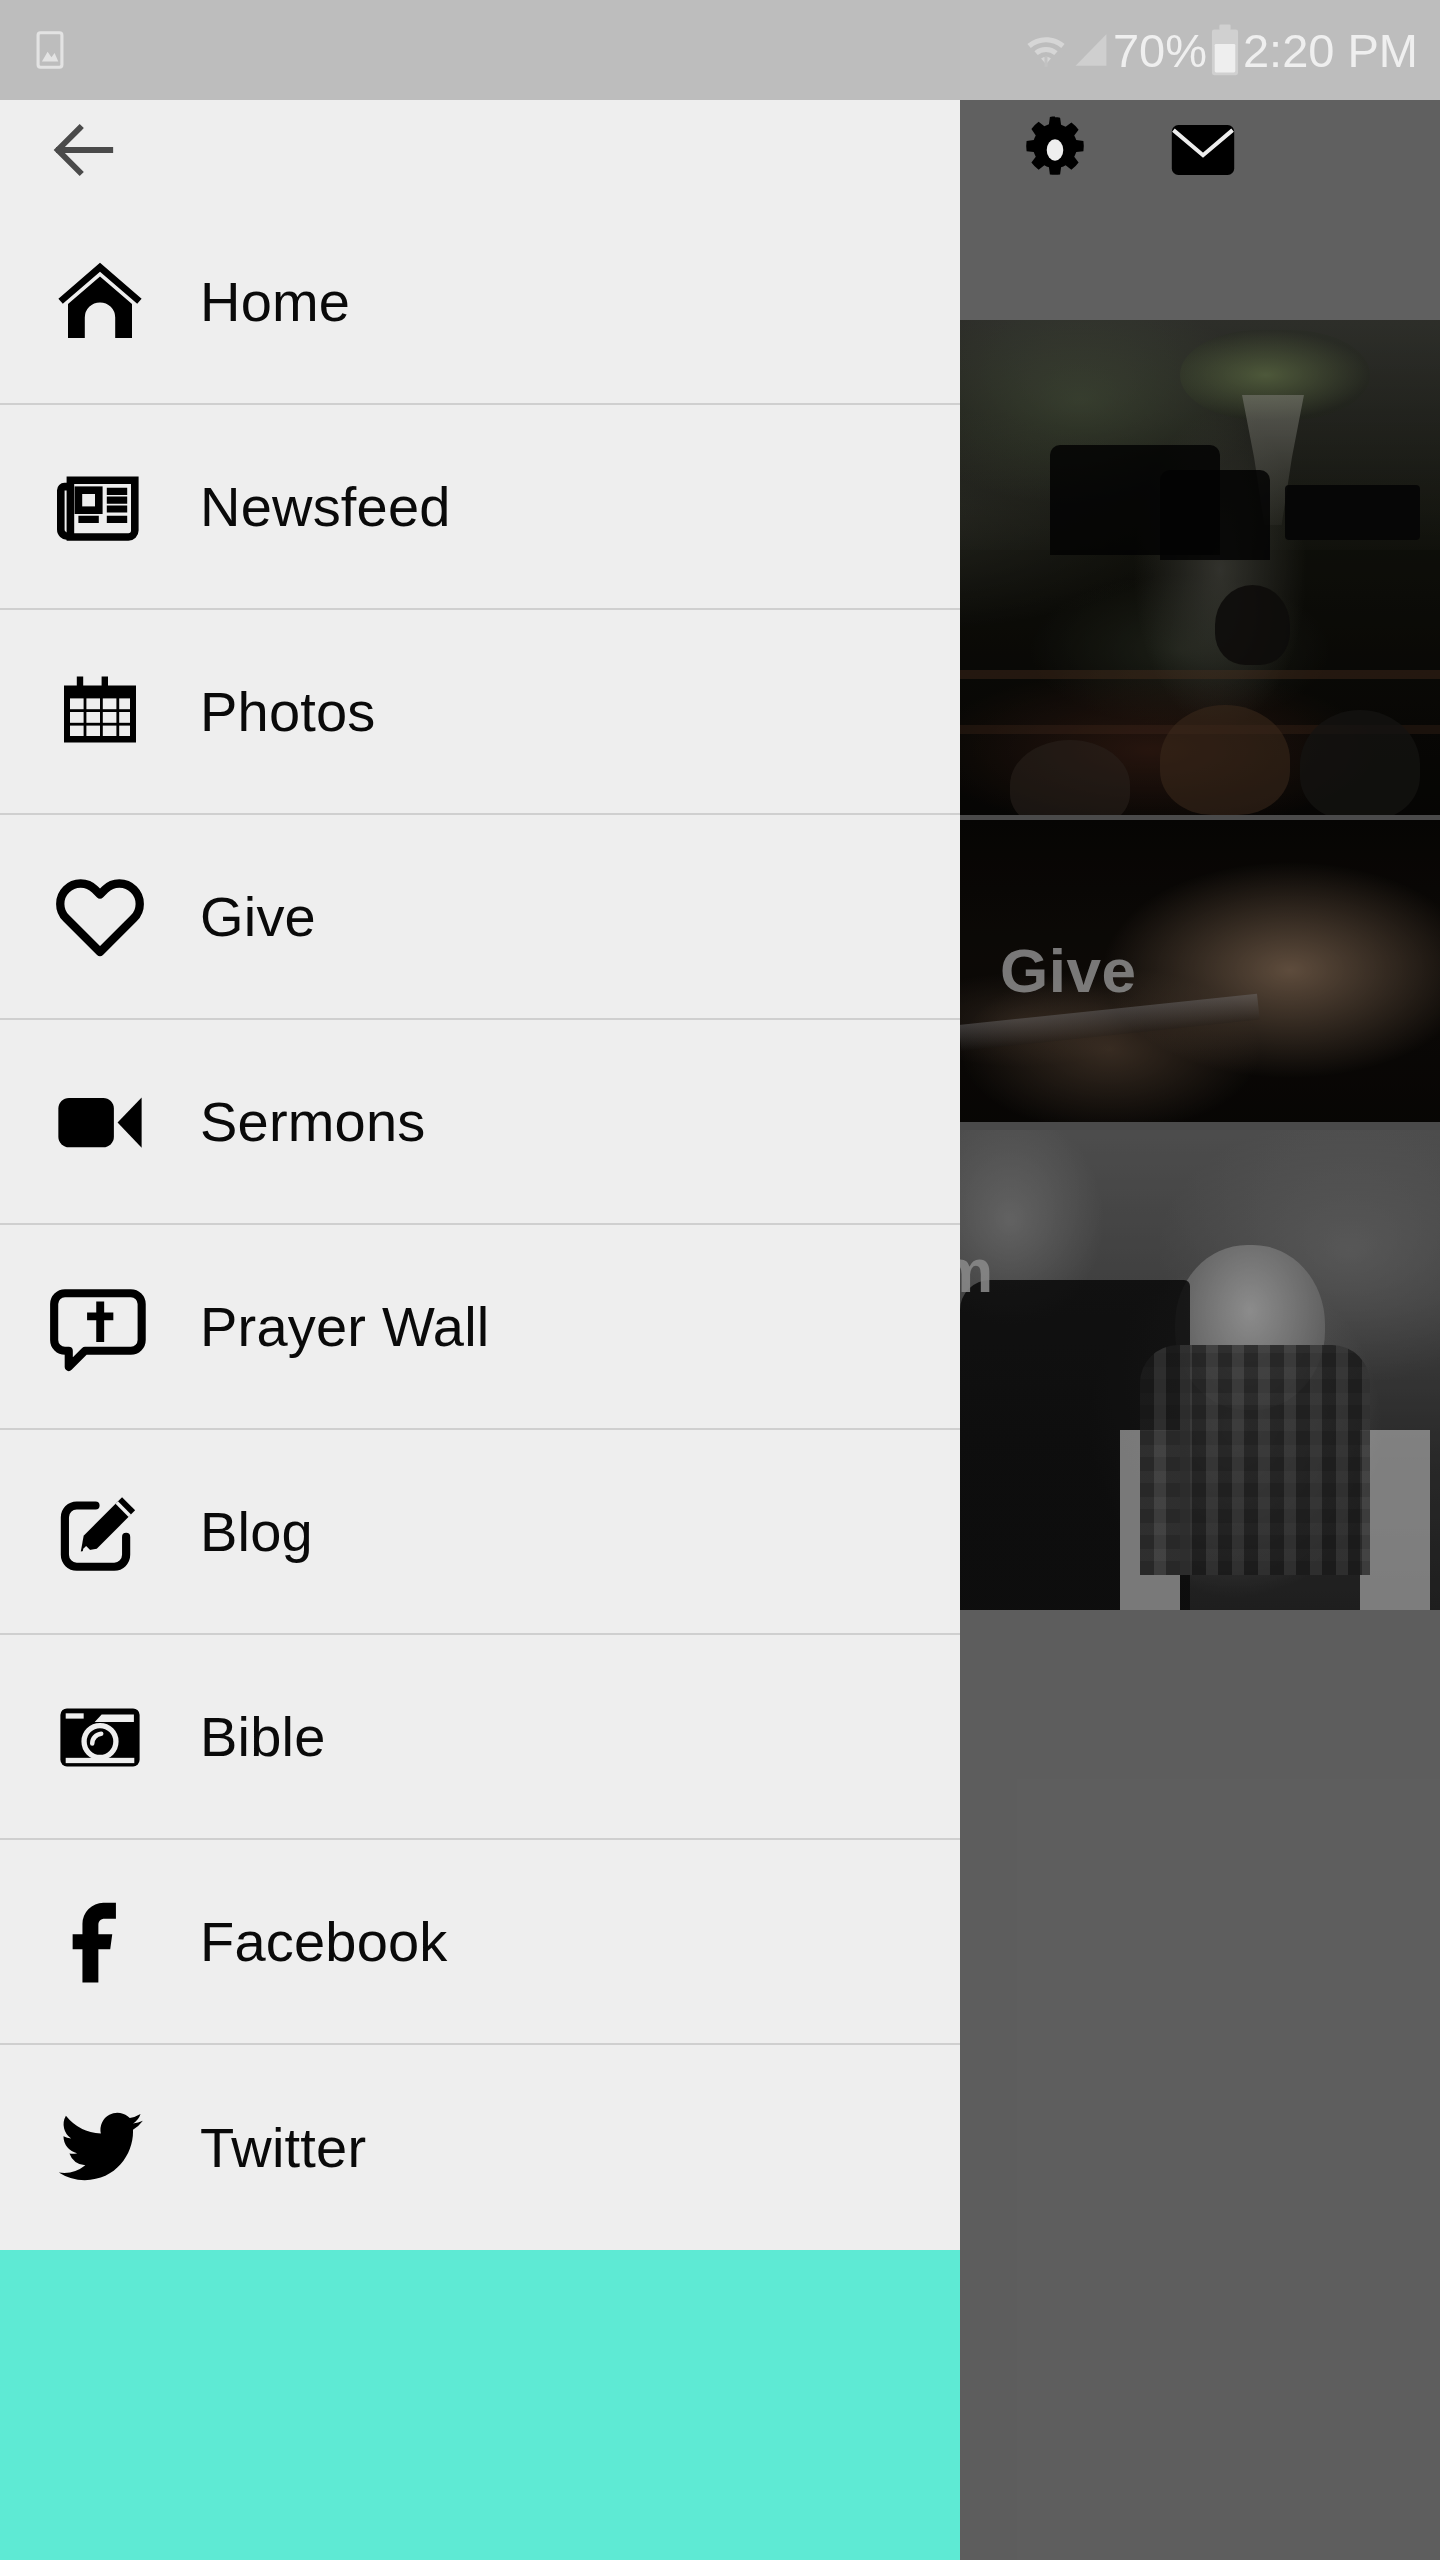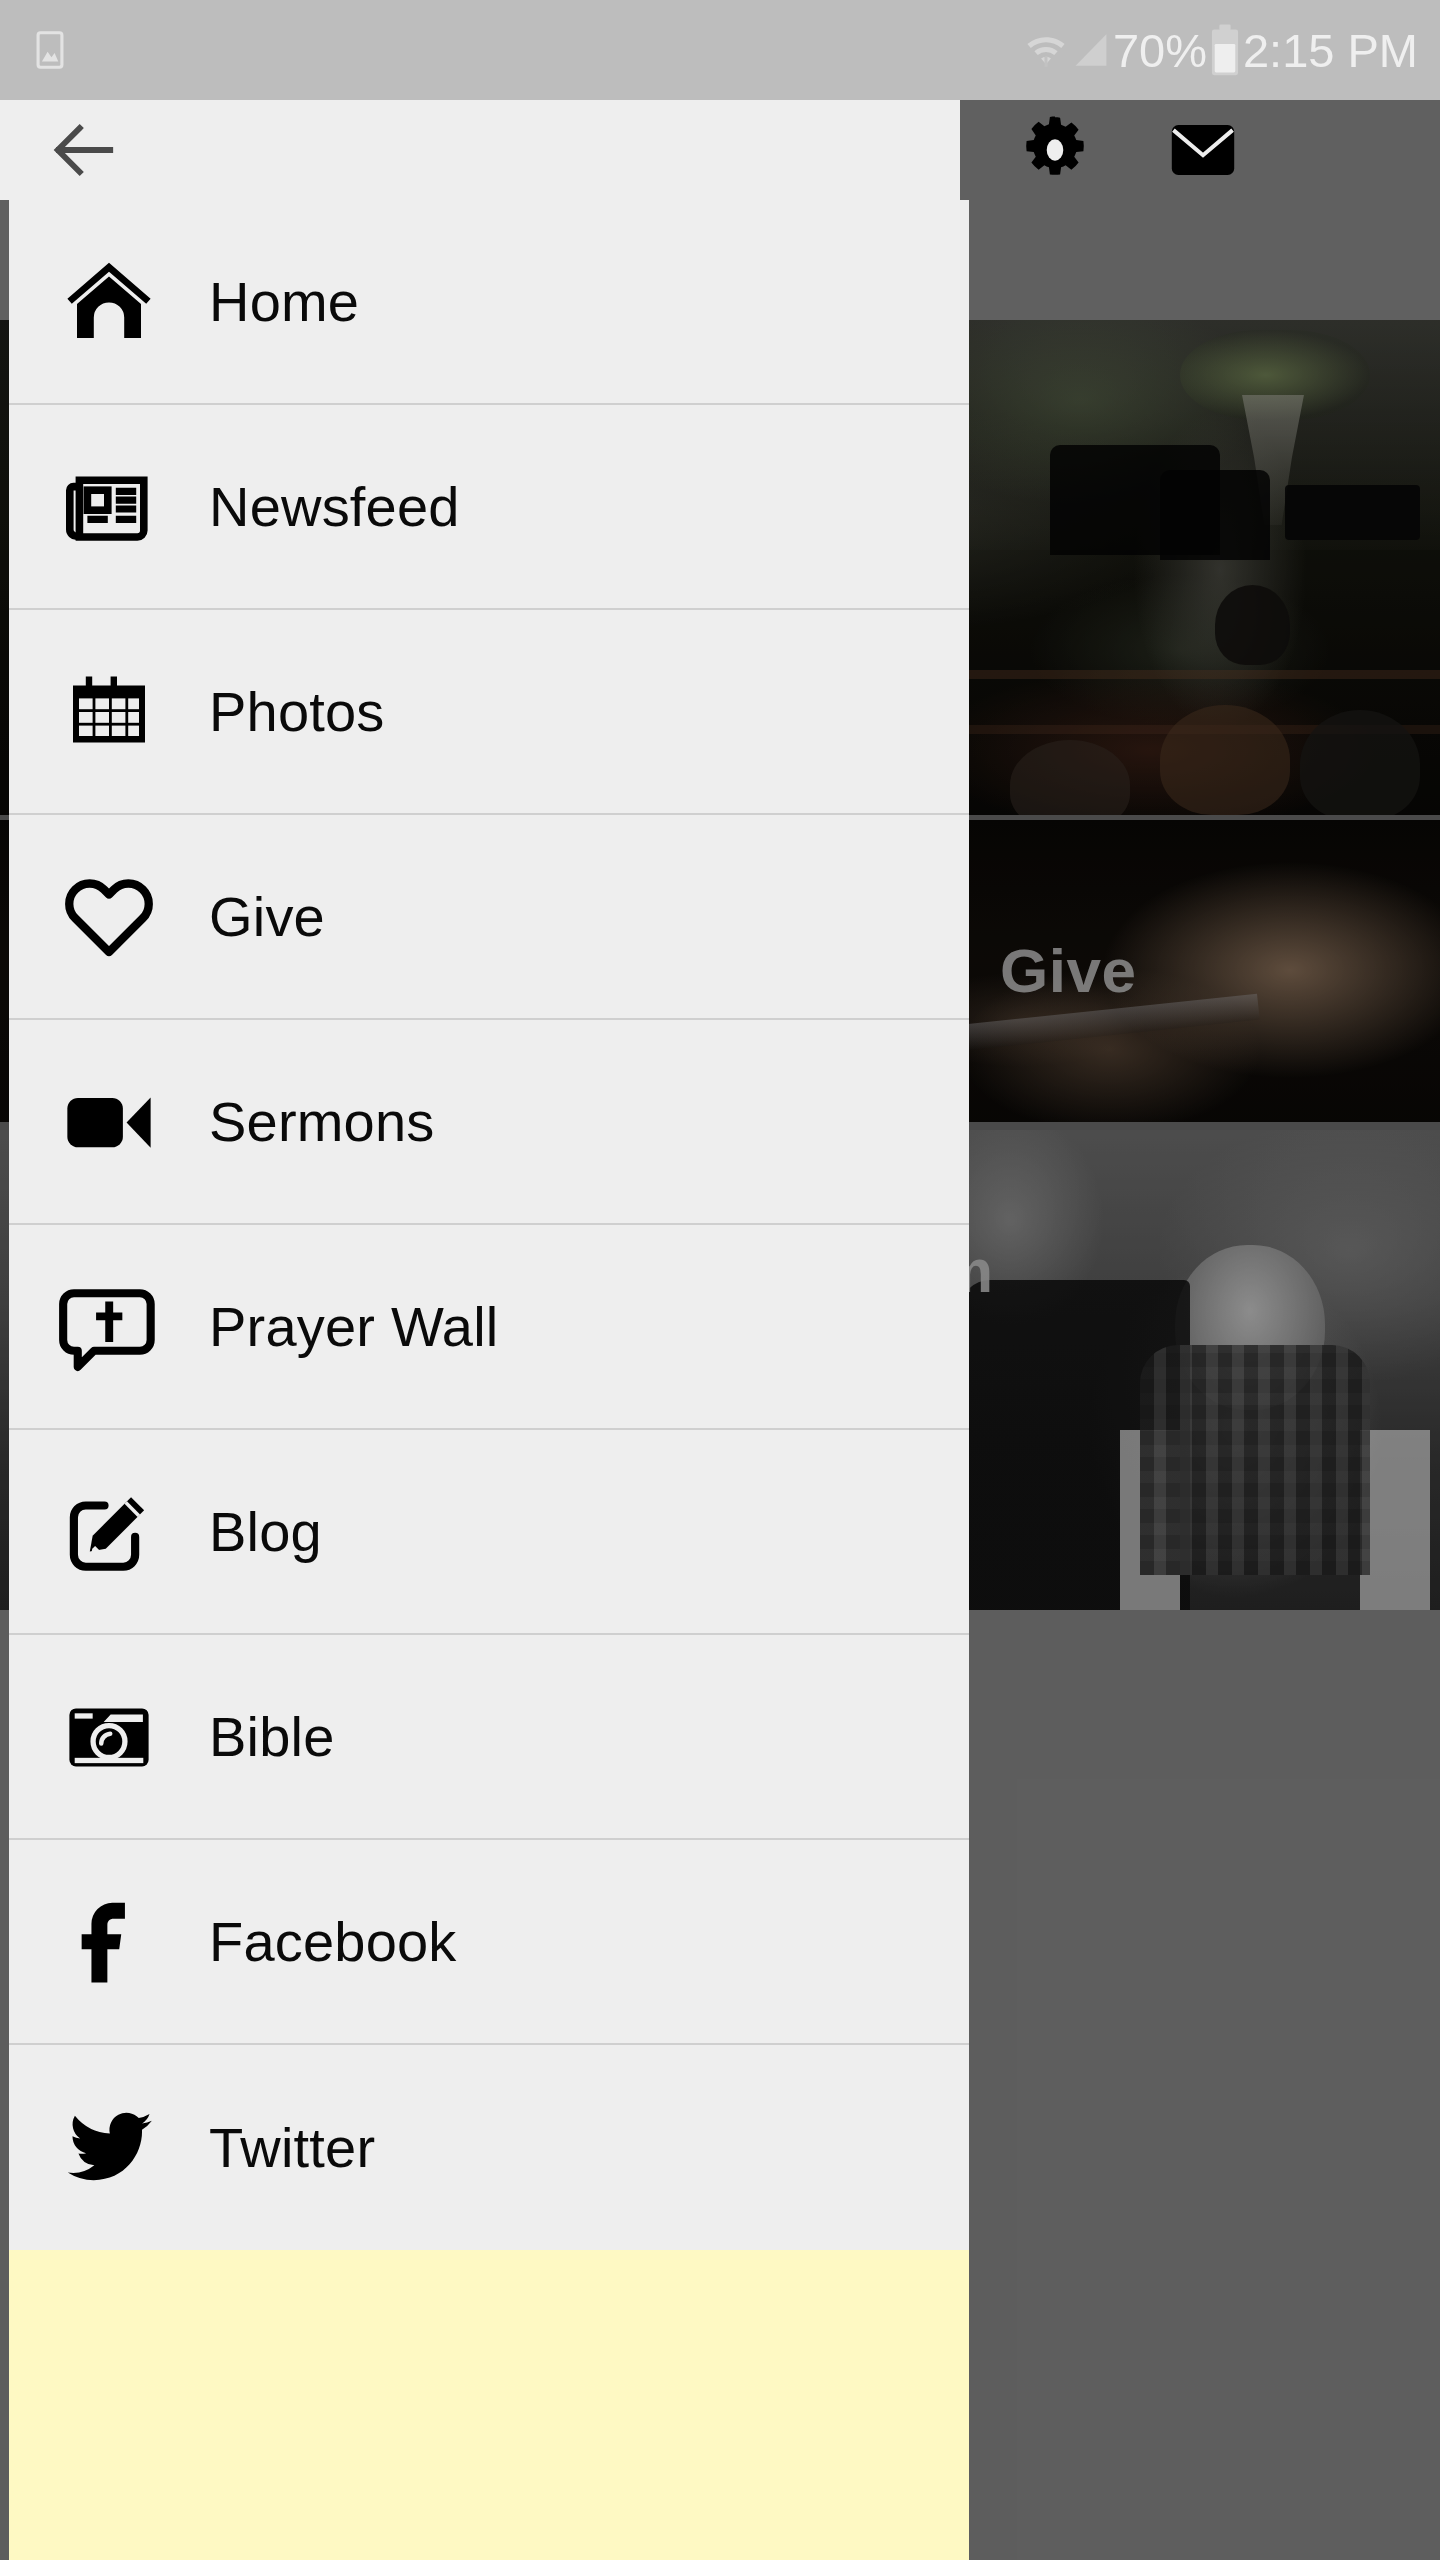--- a/index.html
+++ b/index.html
@@ -85,21 +85,21 @@
   .sb-text{color:#efefef;font-size:47px;letter-spacing:0;line-height:1;font-weight:400;}
   .sb-ico{display:block;}
 
   
   .appbar{position:absolute;left:0;top:100px;width:960px;height:100px;background:#eeeeee;z-index:45;}
   .appbar-actions{position:absolute;left:960px;top:100px;width:480px;height:100px;z-index:46;
     display:flex;align-items:center;justify-content:flex-start;gap:70px;padding-left:56px;box-sizing:border-box;}
   .back-btn{position:absolute;left:24px;top:0;width:120px;height:100px;display:flex;align-items:center;justify-content:center;}
 
   
-  .drawer{position:absolute;left:9px;top:200px;width:960px;height:2360px;background:#fef9c3;z-index:44;overflow:hidden;text-align:right;}
+  .drawer{position:absolute;left:0;top:200px;width:960px;height:2360px;background:#5eead4;z-index:44;overflow:hidden;text-align:right;}
   .nav-item{position:relative;height:205px;display:flex;align-items:center;
     border-bottom:2px solid #cfcfcf;box-sizing:border-box;background:#eeeeee;}
   .nav-item:first-child{border-top:0;}
   .nav-icon{width:200px;min-width:200px;display:flex;align-items:center;justify-content:center;}
   .nav-label{font-size:56px;color:#0a0a0a;font-weight:400;letter-spacing:.2px;line-height:1;}
 
   svg{display:block;}
 </style>
 </head>
 <body>
@@ -326,17 +326,17 @@
         </svg>
       </span>
       <span class="sb-text">70%</span>
       <span class="sb-ico">
         <svg width="36" height="56" viewBox="0 0 14 24">
           <rect x="4.6" y="1.1" width="4.8" height="2.4" rx=".5" fill="#d0d0d0"></rect>
           <rect x="1.4" y="3.2" width="11.2" height="19.6" rx="1" fill="#d0d0d0"></rect>
           <rect x="2.6" y="9.4" width="8.8" height="12.2" rx=".6" fill="#eeeeee"></rect>
         </svg>
       </span>
-      <span class="sb-text">2:15 PM</span>
+      <span class="sb-text">2:20 PM</span>
     </div>
   </div>
 
 </div>
 
 </body></html>

